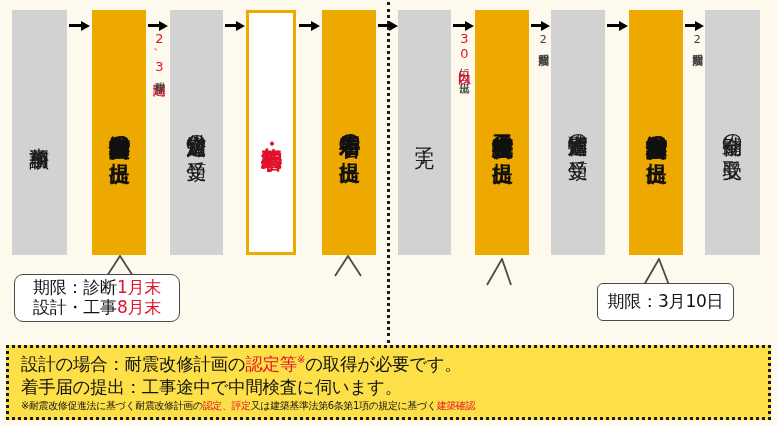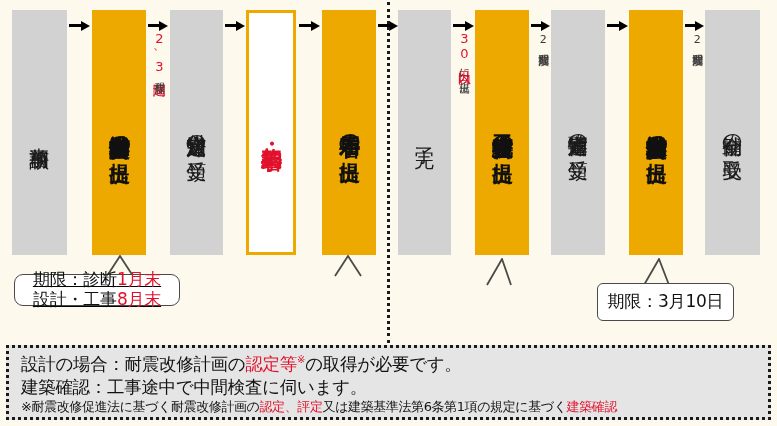--- a/index.html
+++ b/index.html
@@ -87,31 +87,31 @@
   .pointer{position:absolute;}
   .pointer svg{display:block;}
 
   
   .note{
     position:absolute;
     left:6px;top:345px;
     width:765px;height:75px;
     box-sizing:border-box;
     border:3px dotted #1a1a1a;
-    background:#e5e5e5;
+    background:#fde047;
     padding:5px 10px 3px 12px;
   }
   .note .nl{
     font-size:17.5px;color:#111;
     line-height:1.32;letter-spacing:-0.3px;white-space:nowrap;
   }
   .note .nl .red{color:#e1112b;}
   .note .nl sup{font-size:10px;vertical-align:super;}
   .note .nl.small{
-    font-size:13px;line-height:1.3;letter-spacing:-0.4px;
+    font-size:10px;line-height:1.3;letter-spacing:-0.4px;
   }
 </style>
 </head>
 <body>
 
 <div id="stage">
 
   <div class="vbox gray" style="left:12px;width:55px;">
     <span class="vtext">事前相談</span>
   </div>
@@ -205,21 +205,21 @@
     <span class="lo">2週間程度</span>
   </div>
 
   <div class="divider"></div>
 
   <div class="pointer" style="left:103px;top:255px;">
     <svg width="34" height="22" viewBox="0 0 34 22">
         <polyline points="4,21 17,1 30,21" fill="none" stroke="#4a4a4a" stroke-width="1.8"></polyline>
       </svg>
   </div>
-  <div class="callout" style="left:14px;top:274px;width:166px;height:32px;text-decoration:underline;">
+  <div class="callout" style="left:14px;top:274px;width:166px;height:48px;">
     <div class="cl"><span>期限：診断</span><span class="red">1月末</span></div>
     <div class="cl"><span>設計・工事</span><span class="red">8月末</span></div>
   </div>
 
   <div class="pointer" style="left:331px;top:255px;">
     <svg width="34" height="22" viewBox="0 0 34 22">
         <polyline points="4,21 17,1 30,21" fill="none" stroke="#4a4a4a" stroke-width="1.8"></polyline>
       </svg>
   </div>
 
@@ -233,17 +233,17 @@
     <svg width="34" height="28" viewBox="0 0 34 28">
         <polyline points="3,27 18,1 28,27" fill="none" stroke="#4a4a4a" stroke-width="1.8"></polyline>
       </svg>
   </div>
   <div class="callout" style="left:597px;top:283px;width:137px;height:38px;border-radius:6px;">
     <div class="cl"><span>期限：3月10日</span><span class="red"></span></div>
   </div>
 
   <div class="note">
     <div class="nl"><span>設計の場合：耐震改修計画の</span><span class="red">認定等</span><sup class="red">※</sup><span>の取得が必要です。</span></div>
-    <div class="nl"><span>建築確認：工事途中で中間検査に伺います。</span></div>
+    <div class="nl"><span>着手届の提出：工事途中で中間検査に伺います。</span></div>
     <div class="nl small"><span>※耐震改修促進法に基づく耐震改修計画の</span><span class="red">認定、評定</span><span>又は建築基準法第6条第1項の規定に基づく</span><span class="red">建築確認</span></div>
   </div>
 
 </div>
 
 </body></html>

